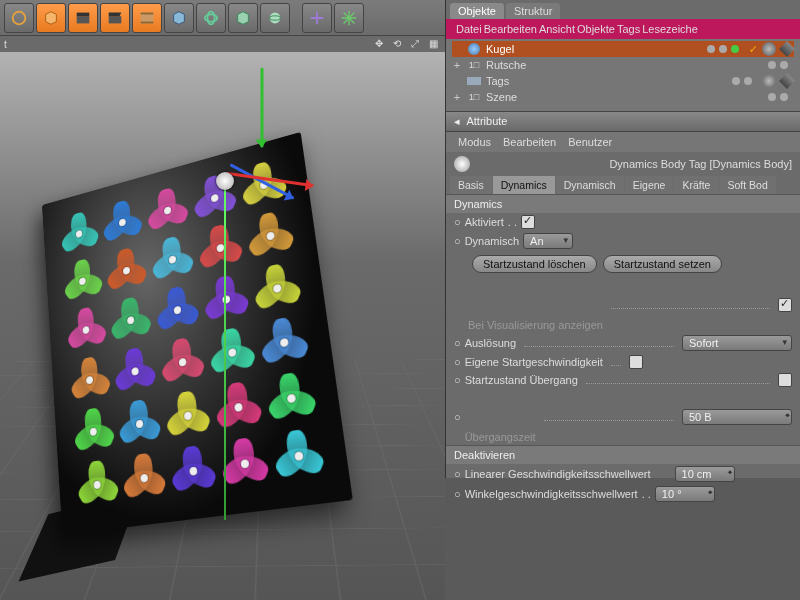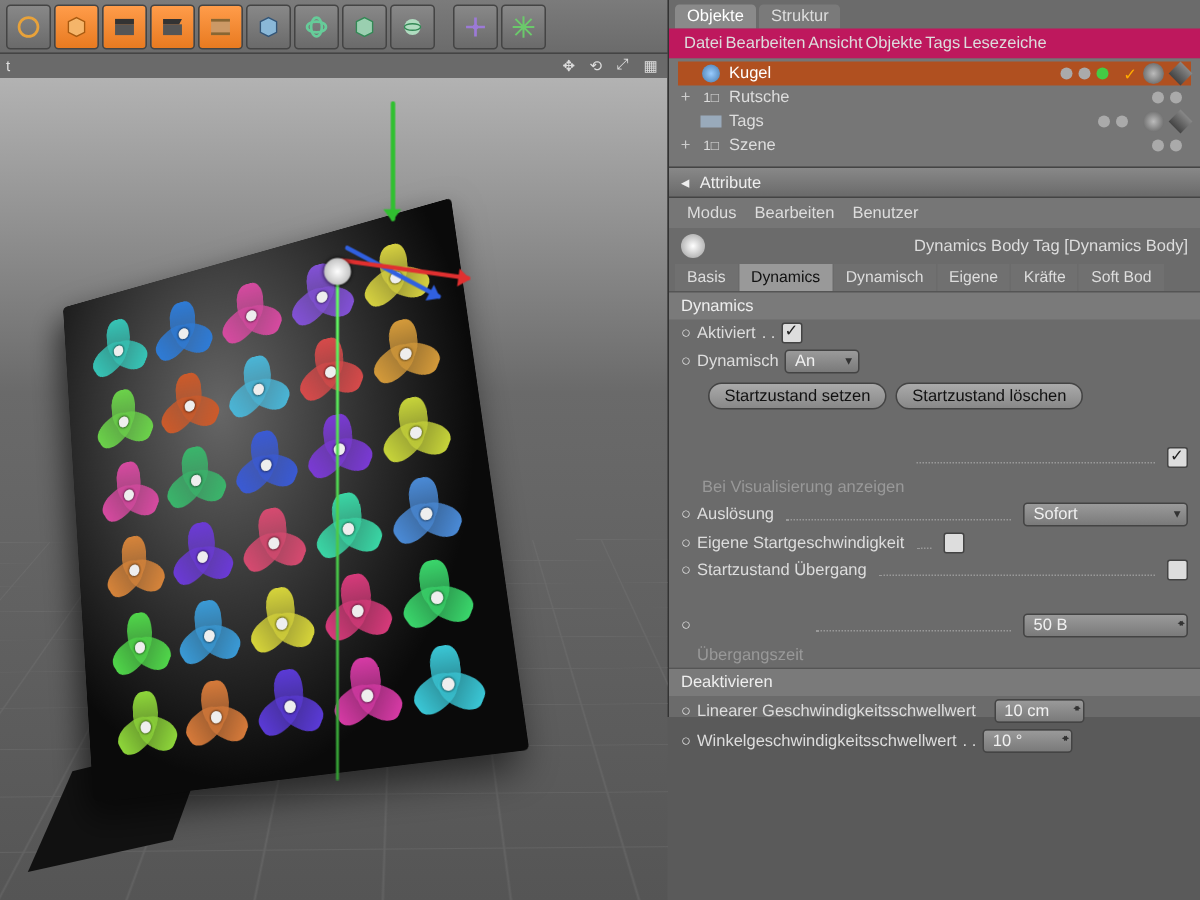--- a/index.html
+++ b/index.html
@@ -460,22 +460,22 @@
     <span class="lbl">Aktiviert</span>
     <span class="lbl">. .</span>
     <div class="chk on"></div>
   </div>
   <div class="field">
     <span>○</span>
     <span class="lbl">Dynamisch</span>
     <div class="sel-box">An</div>
   </div>
   <div class="btn-row">
+    <div class="btn">Startzustand löschen</div>
     <div class="btn">Startzustand setzen</div>
-    <div class="btn">Startzustand löschen</div>
   </div>
   <div class="field">
     <span style="width:10px"></span>
     <span class="lbl dis">Bei Visualisierung anzeigen</span>
     <div class="dots-fill"></div>
     <div class="chk on"></div>
   </div>
 
   <div style="height:6px"></div>
   <div class="field">
@@ -502,21 +502,21 @@
     <span>○</span>
     <span class="lbl dis">Übergangszeit</span>
     <div class="dots-fill"></div>
     <div class="num-box" style="min-width:110px">50 B</div>
   </div>
 
   <div class="group-hdr">Deaktivieren</div>
   <div class="field">
     <span>○</span>
     <span class="lbl">Linearer Geschwindigkeitsschwellwert</span>
-    <div class="num-box" style="min-width:60px;margin-left:8px">10 cm</div>
+    <div class="num-box" style="min-width:60px;margin-left:20px">10 cm</div>
   </div>
   <div class="field">
     <span>○</span>
     <span class="lbl">Winkelgeschwindigkeitsschwellwert</span>
     <span class="lbl">. .</span>
     <div class="num-box" style="min-width:60px">10 °</div>
   </div>
 
 </div>
 

